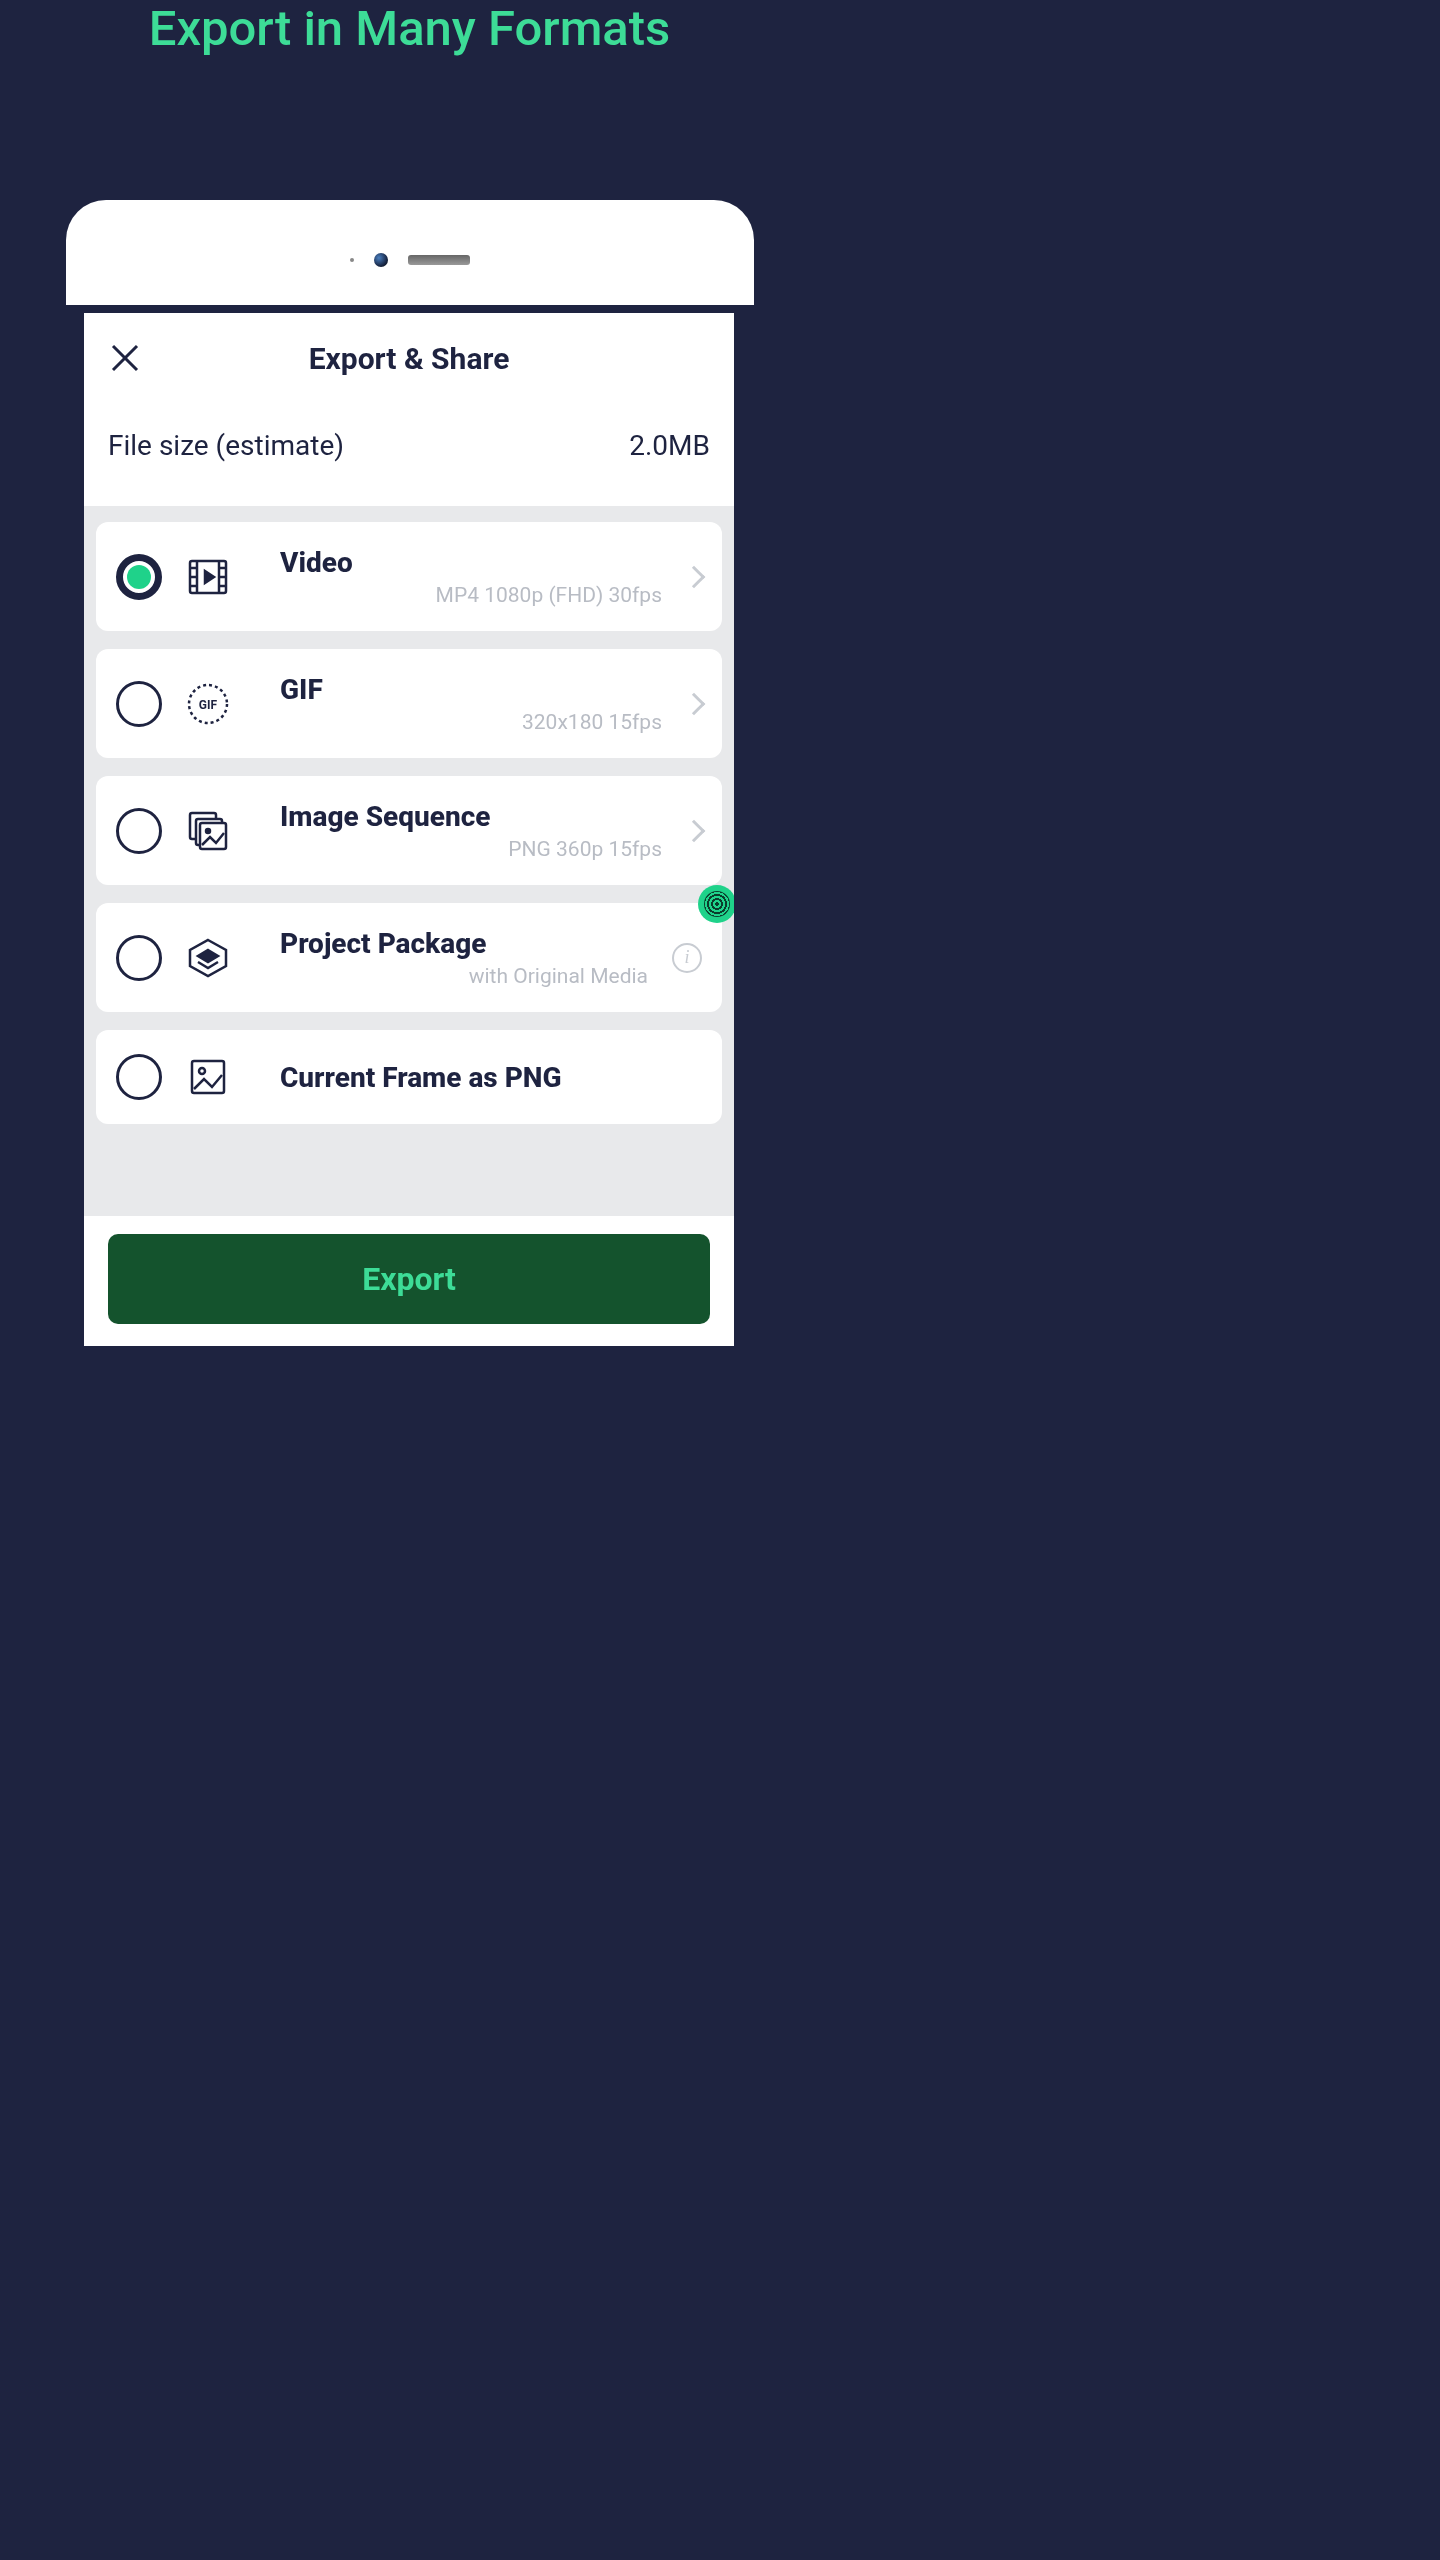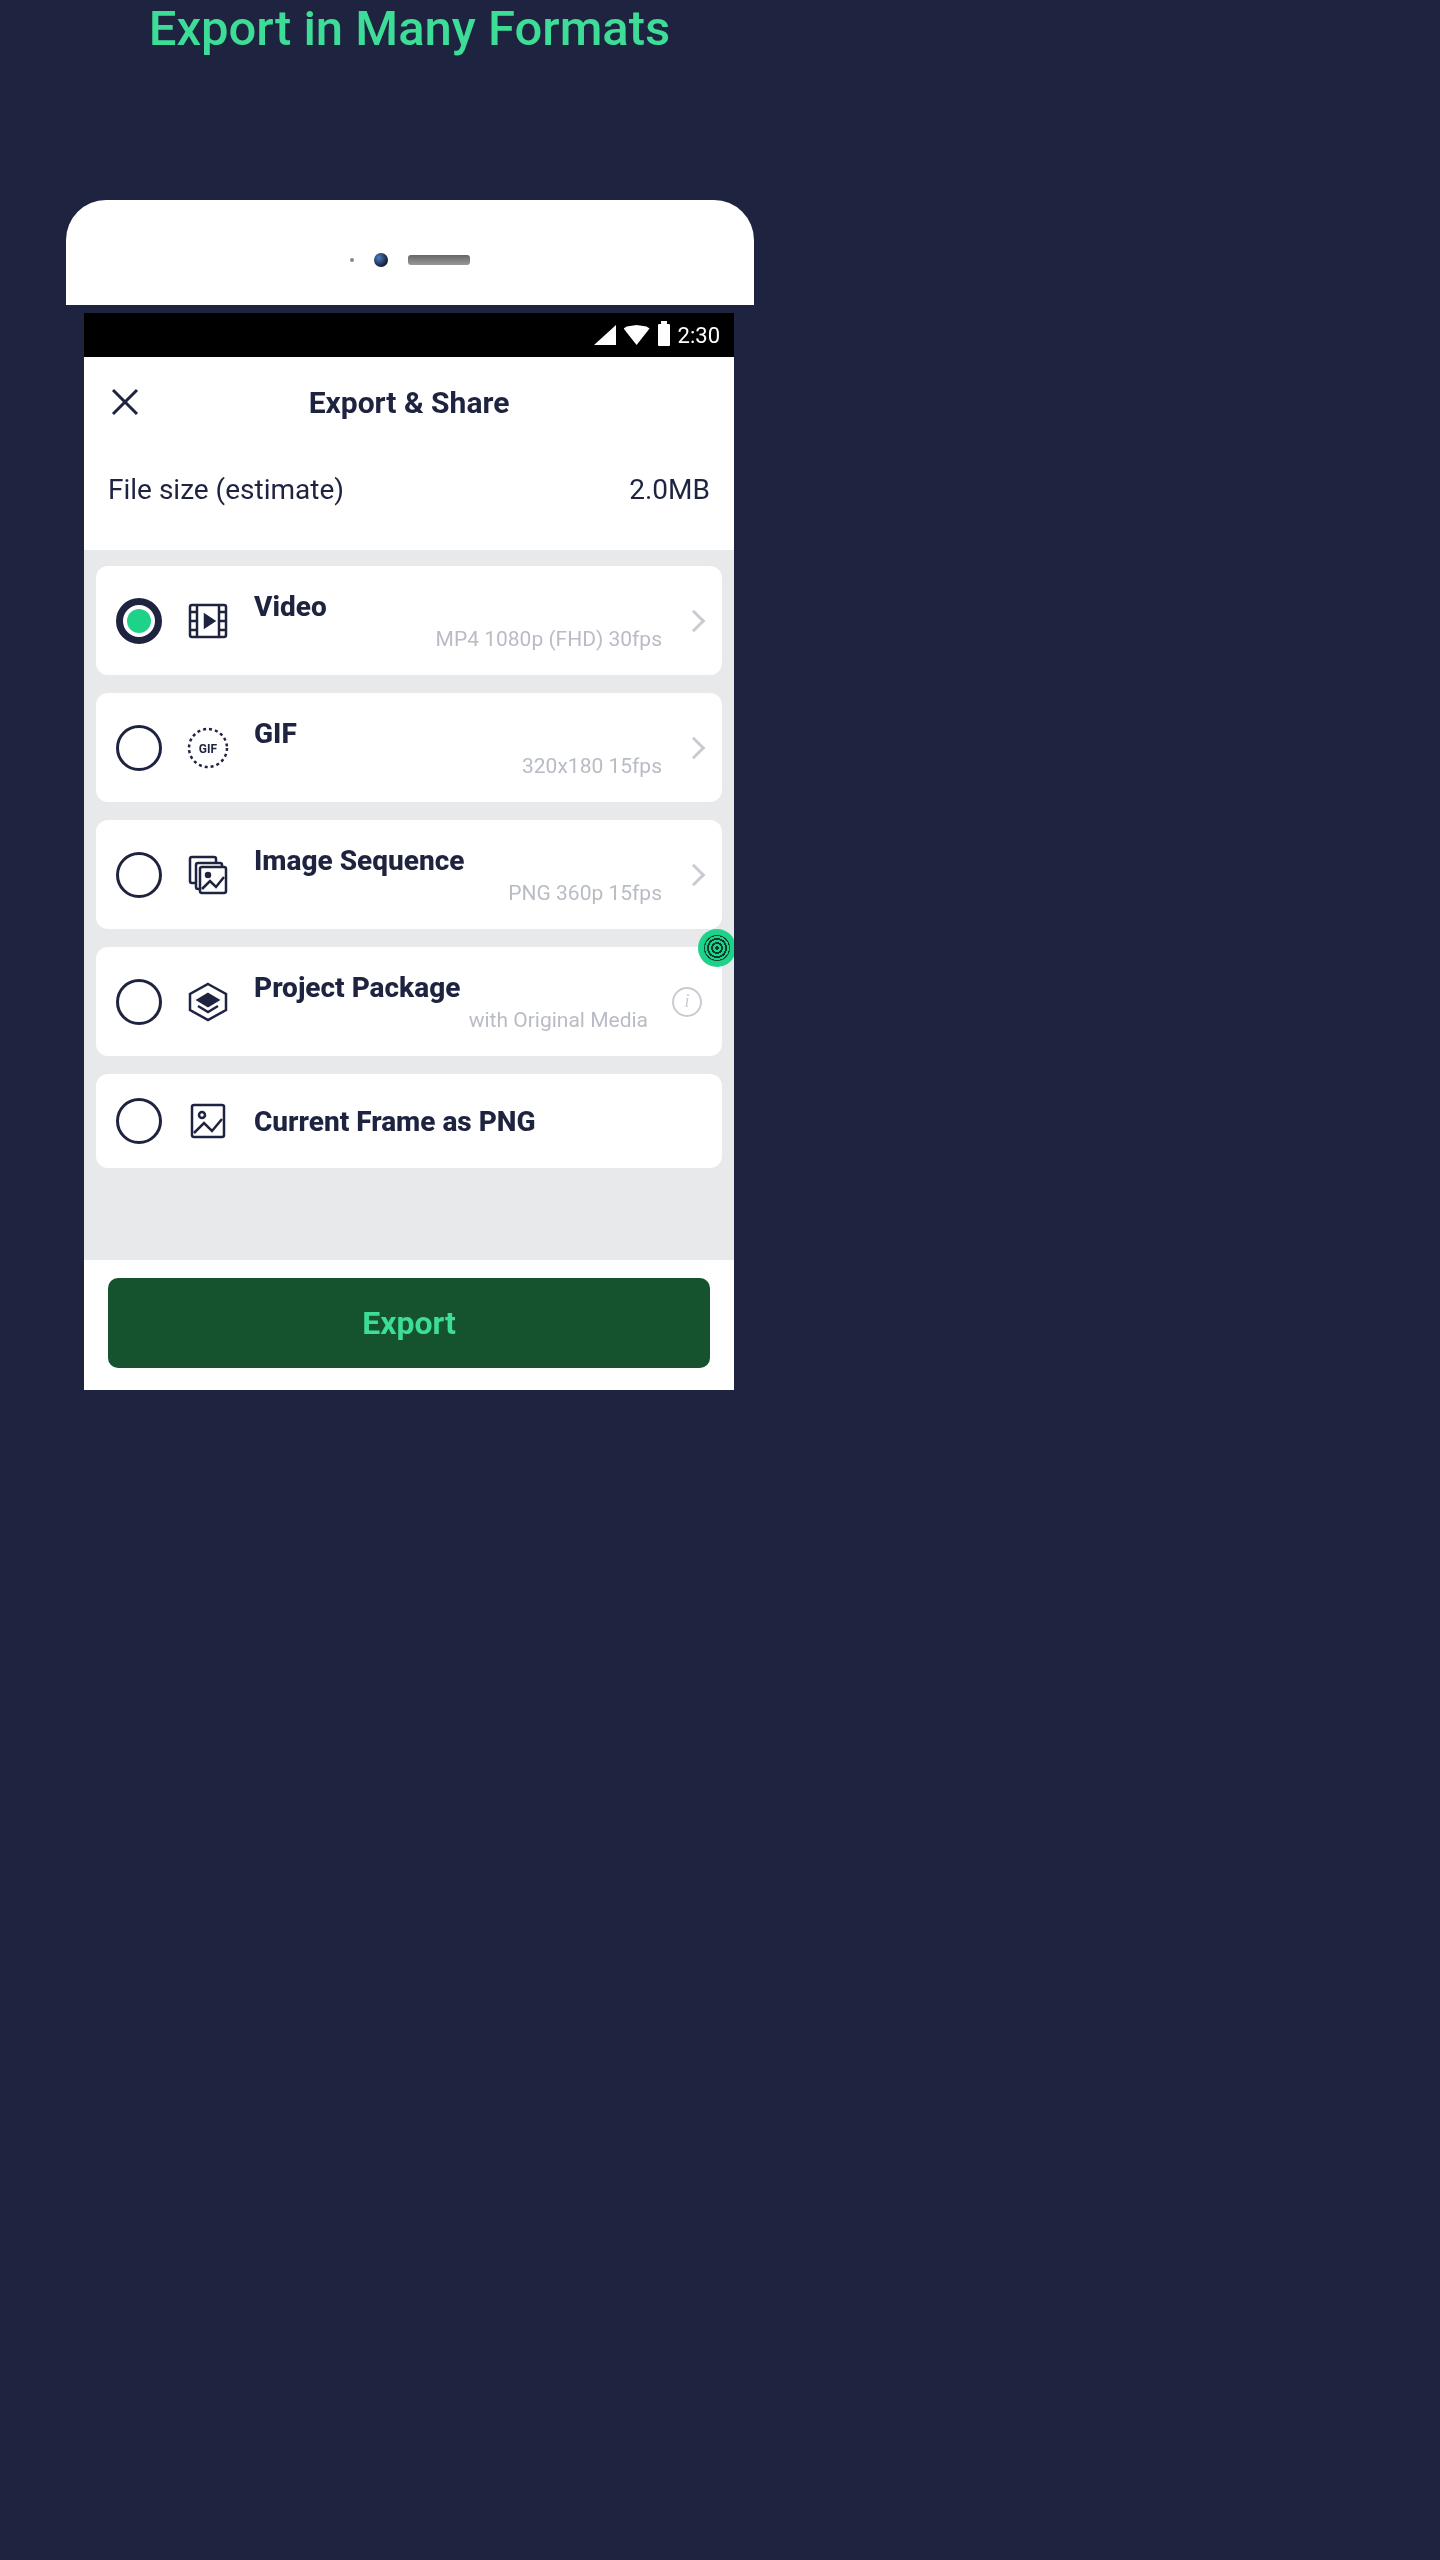--- a/index.html
+++ b/index.html
@@ -138,21 +138,21 @@
 }
 .radio.selected { border-width: 7px; }
 .radio.selected::after {
   content: ""; width: 24px; height: 24px; border-radius: 50%; background: #1fd28a;
 }
 .fmt-icon {
   width: 44px; height: 44px; flex-shrink: 0;
   display: flex; align-items: center; justify-content: center;
 }
 .fmt-icon svg { width: 100%; height: 100%; }
-.card-text { flex: 1; }
+.card-text { flex: 1; margin-left: 26px; }
 .card-title { font-size: 28px; font-weight: 800; color: #1e2340; }
 .card-sub { font-size: 21px; color: #b8bcc4; margin-top: 4px; text-align: right; }
 .chevron {
   width: 16px; height: 16px;
   border-right: 3px solid #c8ccd2;
   border-bottom: 3px solid #c8ccd2;
   transform: rotate(-45deg);
   flex-shrink: 0;
 }
 .info-icon {
@@ -195,26 +195,20 @@
 <div class="device-frame">
   <div class="device-top">
     <span class="device-dot"></span>
     <span class="device-camera"></span>
     <span class="device-speaker"></span>
   </div>
 </div>
 
 <div class="screen">
 
-  <div class="statusbar">
-    <div class="sb-triangle"></div>
-    <div class="sb-wifi"></div>
-    <div class="sb-battery"></div>
-    <div class="sb-time">2:30</div>
-  </div>
 
   <div class="appbar">
     <div class="close-icon"></div>
     <div class="appbar-title">Export &amp; Share</div>
   </div>
 
   <div class="info-block">
     <div class="info-row">
       <span>File size (estimate)</span>
       <span>2.0MB</span>

